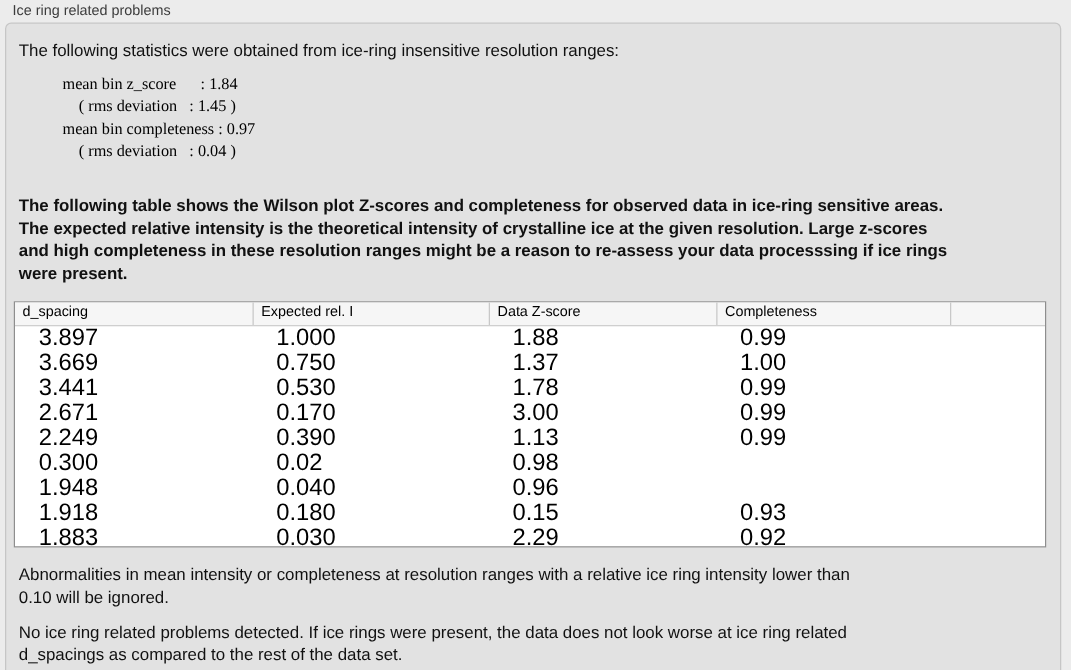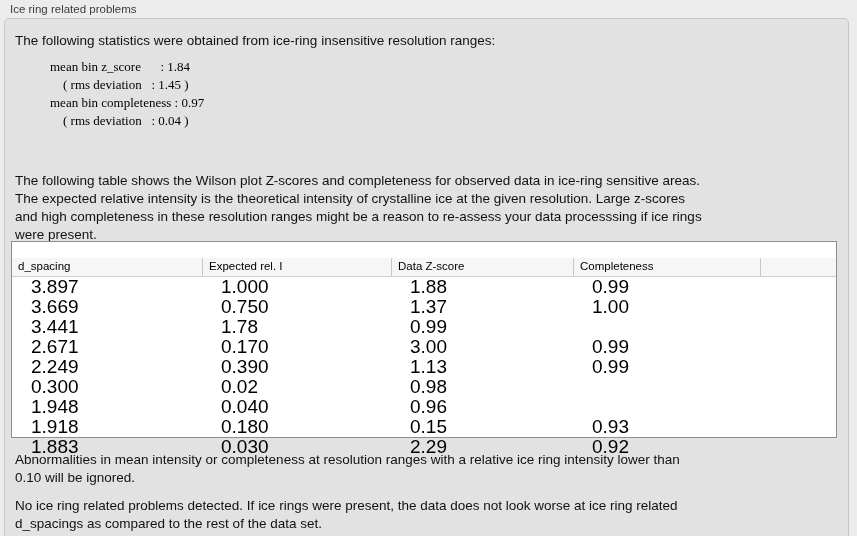--- a/index.html
+++ b/index.html
@@ -25,21 +25,21 @@
     border-radius: 5px;
   }
 
   .para {
     position: absolute; left: 10px; right: 8px;
     font-size: 13.5px; line-height: 18px;
     white-space: pre-line;
     color: #111;
   }
   .intro      { top: 13px; }
-  .note       { top: 153px; }
+  .note       { top: 137px; font-weight: bold; }
   .abnormal   { top: 432px; }
   .conclusion { top: 478px; }
 
   .stats {
     position: absolute; left: 45px; top: 39px;
     font-family: Liberation Serif, serif;
     font-size: 13px; line-height: 18px;
     color: #000;
     white-space: pre;
   }
@@ -49,21 +49,20 @@
     width: 826px; height: 197px;
     background: #ffffff;
     border: 1px solid #8e8e8e;
   }
   .lc-header {
     display: grid;
     grid-template-columns: 190px 189px 182px 187px 1fr;
     height: 19px;
     background: #f6f6f6;
     border-bottom: 1px solid #cfcfcf;
-    margin-top: 16px;
   }
   .lc-hcell {
     font-size: 11.5px; line-height: 16px;
     color: #000;
     padding-left: 6px;
     overflow: hidden; white-space: nowrap;
   }
   .lc-hcell + .lc-hcell { border-left: 1px solid #c8c8c8; }
   .lc-body { width: 100%; }
   .lc-row {
@@ -117,20 +116,21 @@
           </div>
           <div class="lc-row">
             <div class="lc-cell">3.669</div>
             <div class="lc-cell">0.750</div>
             <div class="lc-cell">1.37</div>
             <div class="lc-cell">1.00</div>
             <div class="lc-cell"></div>
           </div>
           <div class="lc-row">
             <div class="lc-cell">3.441</div>
+            <div class="lc-cell">0.530</div>
             <div class="lc-cell">1.78</div>
             <div class="lc-cell">0.99</div>
             <div class="lc-cell"></div>
           </div>
           <div class="lc-row">
             <div class="lc-cell">2.671</div>
             <div class="lc-cell">0.170</div>
             <div class="lc-cell">3.00</div>
             <div class="lc-cell">0.99</div>
             <div class="lc-cell"></div>

